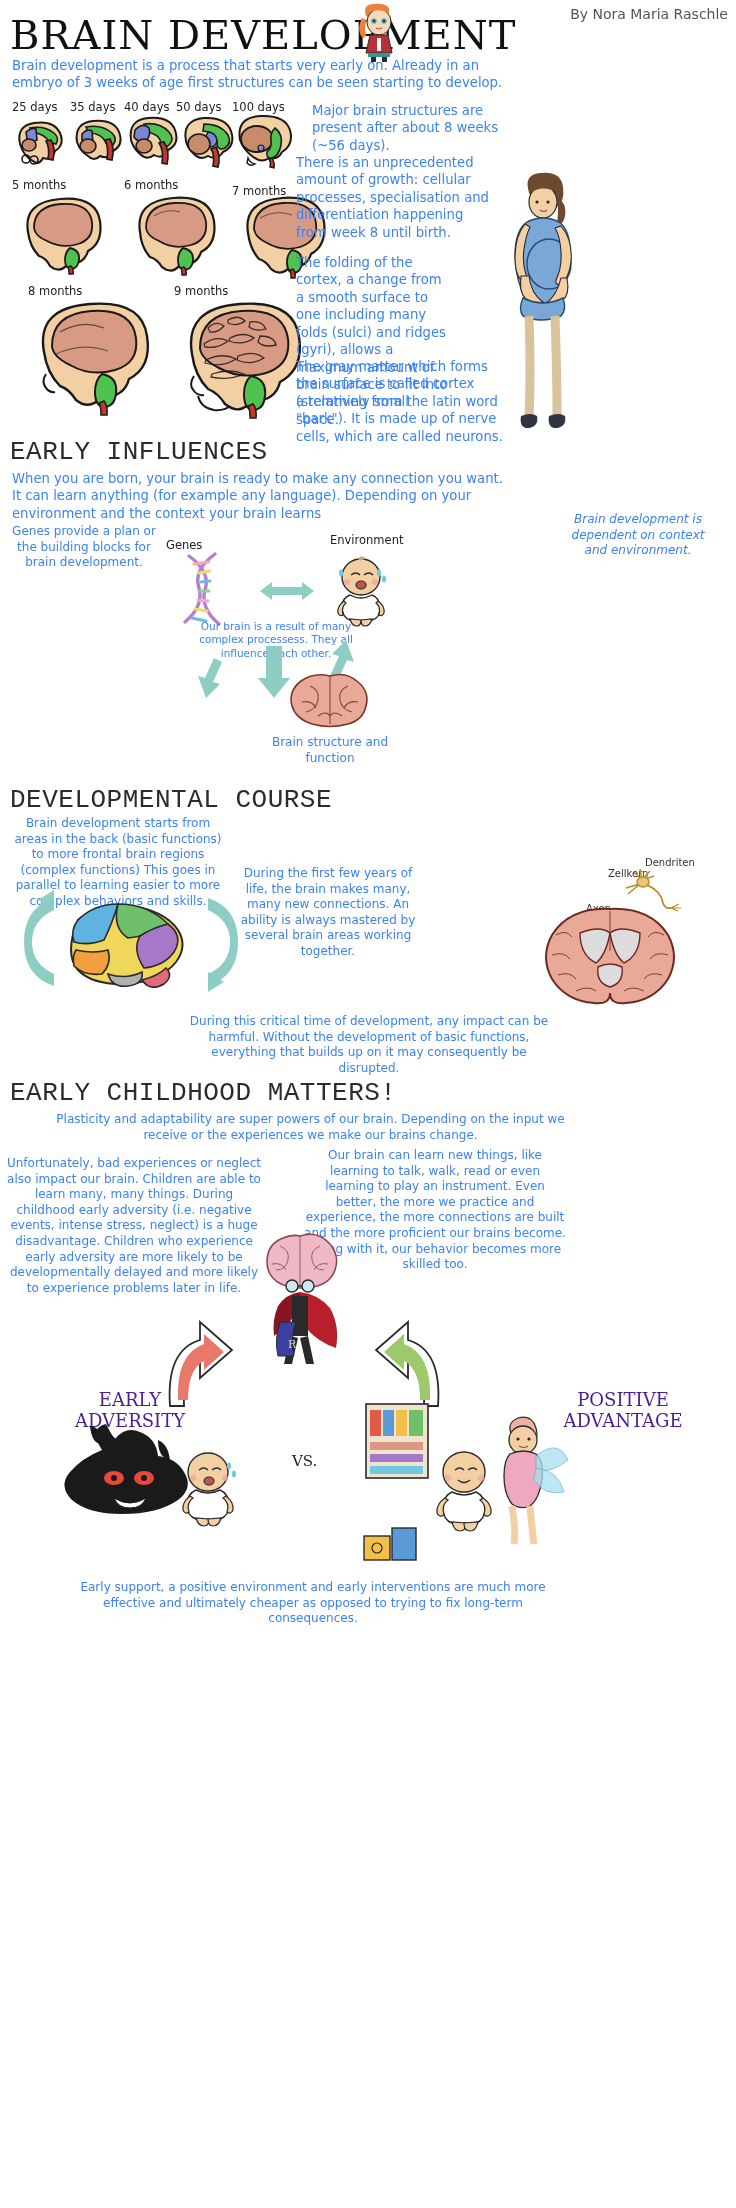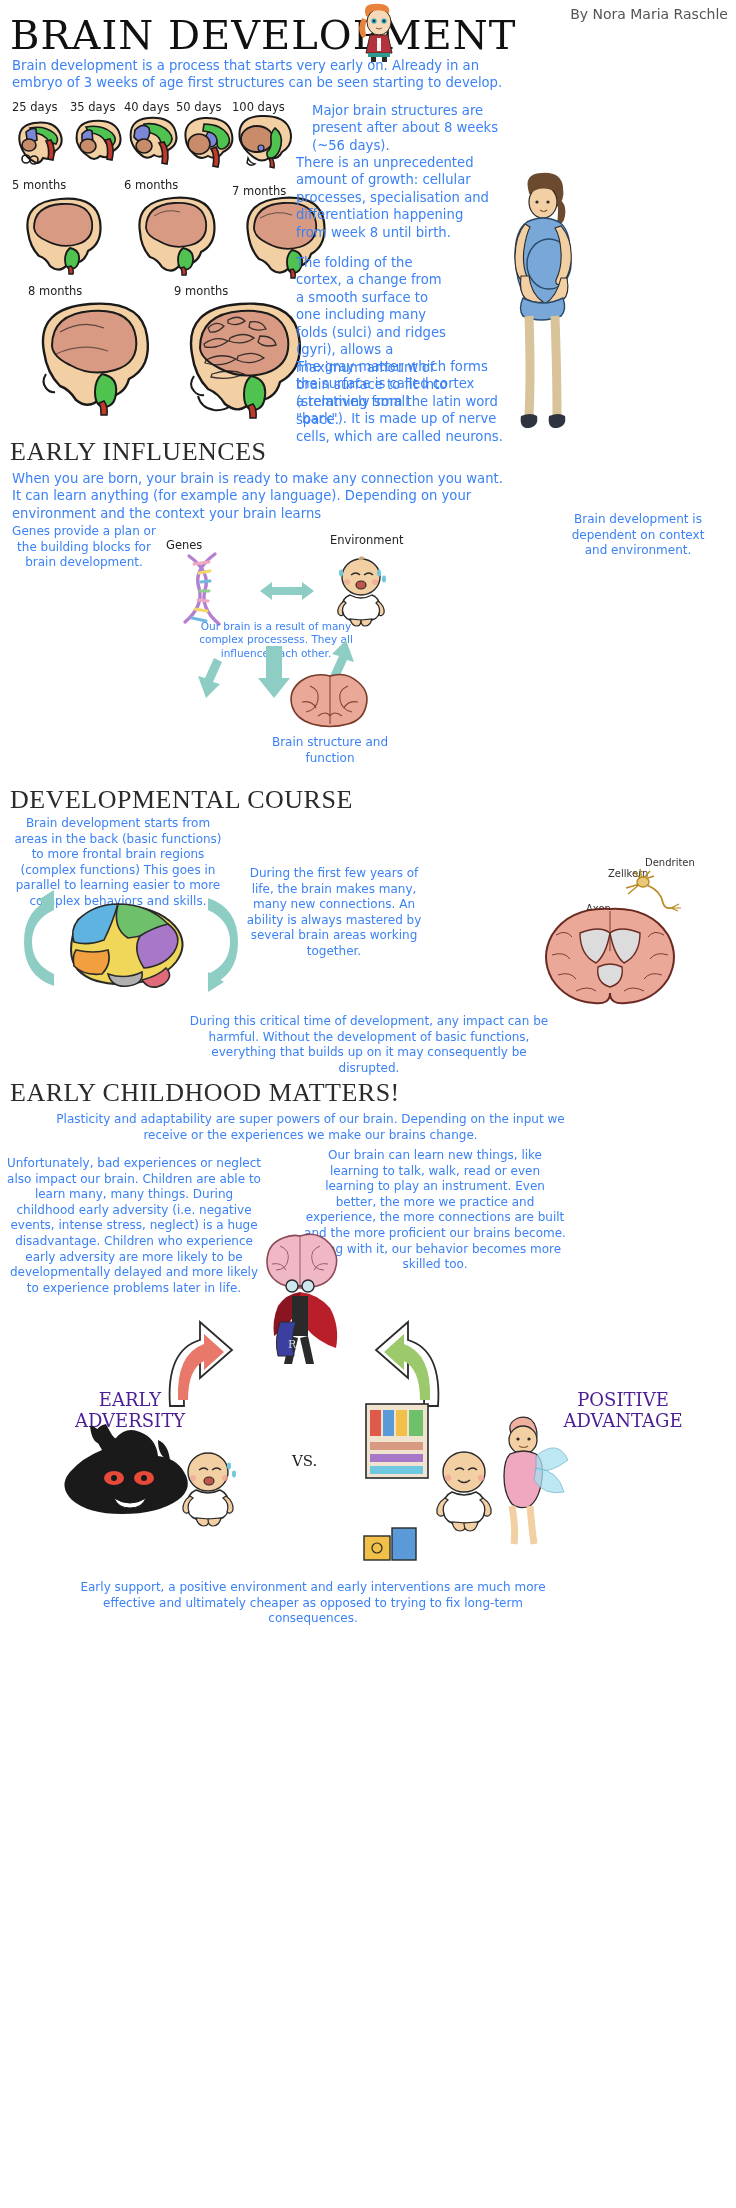--- a/index.html
+++ b/index.html
@@ -4,21 +4,21 @@
 <style>
   html,body{margin:0;padding:0;background:#ffffff;}
   body{
     width:736px;height:2208px;position:relative;overflow:hidden;
     font-family:"DejaVu Sans","Liberation Sans",sans-serif;
     color:#1a1a1a;
   }
   .page{position:relative;width:736px;height:2208px;}
   
   .sec-title{
-    font-family:Liberation Serif, serif;
+    font-family:Liberation Mono, monospace;
     font-size:26px;letter-spacing:.5px;color:#2b2b2b;font-weight:400;
     white-space:nowrap;
   }
   .main-title{
     font-family:"DejaVu Serif","Liberation Serif",serif;
     font-size:40px;letter-spacing:1px;color:#111;font-weight:400;white-space:nowrap;
   }
   .body-text{font-size:13.2px;line-height:1.32;color:#3b82f6;}
   .body-text.sm{font-size:12px;line-height:1.3;}
   .body-text.xs{font-size:10.5px;line-height:1.28;}
@@ -223,21 +223,21 @@
       <path d="M52 244 q10 -4 16 0 q2 10 -8 12 q-10 1 -8 -12z" fill="#2f3540"></path>
     </svg>
   </div>
 
   <div class="abs sec-title" style="left:10px;top:437px;">EARLY INFLUENCES</div>
 
   <div class="abs body-text" style="left:12px;top:470px;width:500px;">When you are born, your brain is ready to make any connection you want. It can learn anything (for example any language). Depending on your environment and the context your brain learns</div>
 
   <div class="abs body-text sm ctr" style="left:4px;top:524px;width:160px;">Genes provide a plan or the building blocks for brain development.</div>
 
-  <div class="abs body-text sm ctr" style="left:563px;top:512px;width:150px;">Brain development is dependent on context and environment.</div>
+  <div class="abs body-text sm ctr" style="left:563px;top:512px;width:150px;font-style:italic;">Brain development is dependent on context and environment.</div>
 
   <div class="abs lbl" style="left:166px;top:538px;">Genes</div>
   <div class="abs lbl" style="left:330px;top:533px;">Environment</div>
 
   <div class="fig" style="left:175px;top:552px;">
     <svg width="70" height="78" viewBox="0 0 70 78">
       <g stroke="#b47fd0" stroke-width="3.4" fill="none" stroke-linecap="round">
         <path d="M14 4 q22 16 16 34 q-5 18 14 34"></path>
         <path d="M40 2 q-22 16 -16 34 q5 18 -14 34"></path>
       </g>
@@ -305,21 +305,21 @@
       </g>
     </svg>
   </div>
 
   <div class="abs body-text sm ctr" style="left:250px;top:735px;width:160px;">Brain structure and function</div>
 
   <div class="abs sec-title" style="left:10px;top:785px;">DEVELOPMENTAL COURSE</div>
 
   <div class="abs body-text sm ctr" style="left:8px;top:816px;width:220px;">Brain development starts from areas in the back (basic functions) to more frontal brain regions (complex functions) This goes in parallel to learning easier to more complex behaviors and skills.</div>
 
-  <div class="abs body-text sm ctr" style="left:244px;top:866px;width:180px;">During the first few years of life, the brain makes many, many new connections. An ability is always mastered by several brain areas working together.</div>
+  <div class="abs body-text sm ctr" style="left:238px;top:866px;width:180px;">During the first few years of life, the brain makes many, many new connections. An ability is always mastered by several brain areas working together.</div>
 
   <div class="abs tiny" style="left:645px;top:857px;">Dendriten</div>
   <div class="abs tiny" style="left:608px;top:868px;">Zellkern</div>
   <div class="abs tiny" style="left:578px;top:903px;margin-left:8px;">Axon</div>
 
   <div class="fig" style="left:600px;top:862px;">
     <svg width="90" height="48" viewBox="0 0 90 48">
       <g stroke="#b98a22" stroke-width="1.4" fill="none">
         <path d="M42 18 l-8 -8 M42 18 l-2 -11 M42 18 l8 -9 M42 18 l12 -4"></path>
         <path d="M40 22 l-14 4 M40 22 l-12 10"></path>

